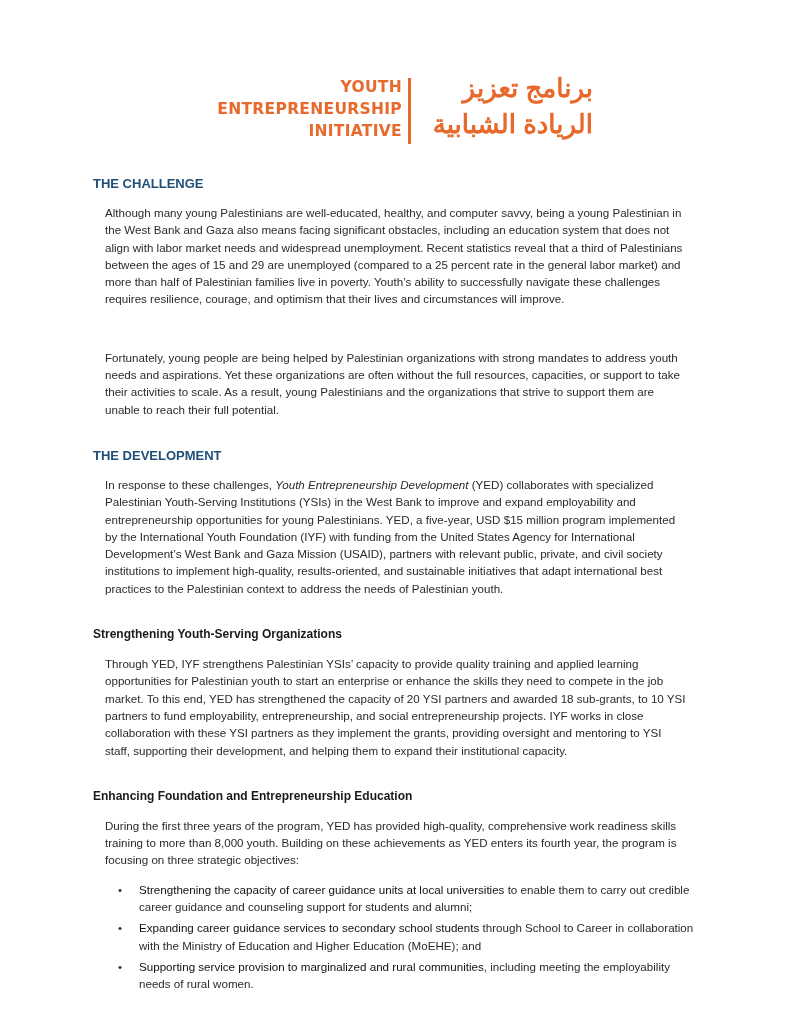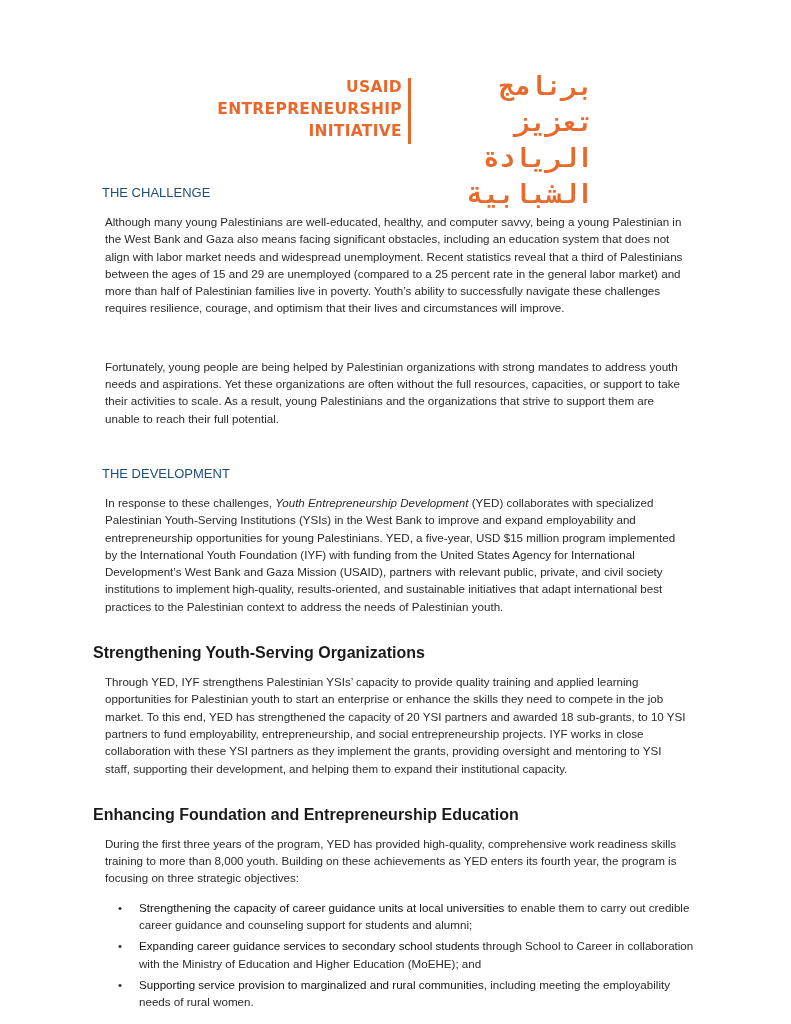--- a/index.html
+++ b/index.html
@@ -4,39 +4,39 @@
 <style>
   html, body { margin: 0; padding: 0; background: #ffffff; }
   body { width: 791px; height: 1024px; position: relative; overflow: hidden;
          font-family: "Liberation Sans", sans-serif; color: #2a2a2a; }
   .logo { position: absolute; top: 74px; left: 198px; width: 400px; height: 72px; }
   .logo-en { position: absolute; right: 196px; top: 2px; text-align: right;
              font-family: "DejaVu Sans", sans-serif; font-weight: bold; color: #e8692c;
              font-size: 15.5px; line-height: 22px; letter-spacing: 0.3px; }
   .logo-bar { position: absolute; left: 210px; top: 4px; width: 3px; height: 66px; background: #e8692c; }
   .logo-ar { position: absolute; left: 220px; top: -4px; direction: rtl; text-align: right; width: 175px;
-             font-family: Liberation Mono, monospace; font-weight: bold; color: #e8692c;
+             font-family: Liberation Sans, sans-serif; font-weight: bold; color: #e8692c;
              font-size: 26px; line-height: 36px; }
   .content { position: absolute; top: 175px; left: 93px; width: 608px; }
-  h2 { margin: 9px; font-size: 13px; font-weight: normal; color: #1f4e79; line-height: 17px; }
-  h3 { margin: 0; font-size: 16px; font-weight: bold; color: #1a1a1a; line-height: 17px; }
+  h2 { margin: 0; font-size: 13px; font-weight: bold; color: #1f4e79; line-height: 17px; }
+  h3 { margin: 0; font-size: 12px; font-weight: bold; color: #1a1a1a; line-height: 17px; }
   p { margin: 12px; font-size: 11.6px; line-height: 17.3px; color: #2a2a2a; }
   .gap { height: 17px; }
   ul { margin: 4px 0 0 0; padding: 0 0 0 46px; list-style: none; }
   li { position: relative; font-size: 11.6px; line-height: 17.3px; margin-bottom: 4px; }
   li .bullet { position: absolute; left: -21px; top: 0; }
   b { font-weight: normal; color: #111; }
   i { font-style: italic; }
 </style>
 </head>
 <body>
 
 <div class="logo">
   <div class="logo-en">
-    <div>USAID</div>
+    <div>YOUTH</div>
     <div>ENTREPRENEURSHIP</div>
     <div>INITIATIVE</div>
   </div>
   <div class="logo-bar"></div>
   <div class="logo-ar">
     <div>برنامج تعزيز</div>
     <div>الريادة الشبابية</div>
   </div>
 </div>
 

